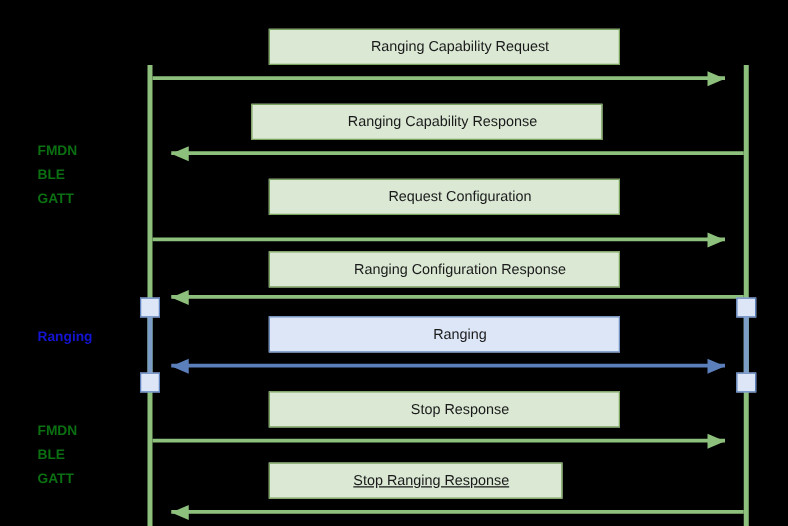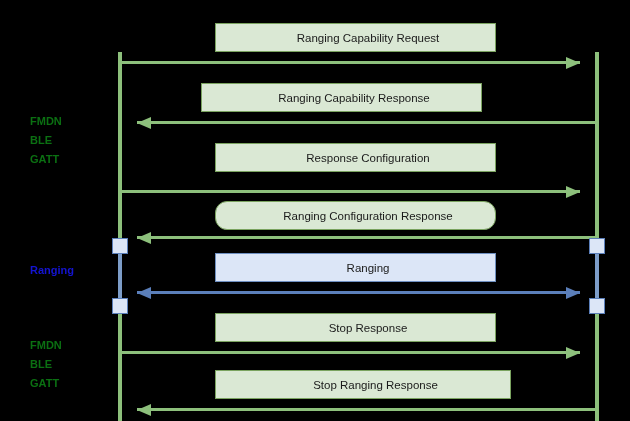--- a/index.html
+++ b/index.html
@@ -111,41 +111,41 @@
 GATT</div>
 
   <div class="msg-box green" id="mb-0" style="left: 215px; top: 23px; width: 281px;">Ranging Capability Request</div>
   <div class="arrow-line green" id="al-0" style="left: 122px; width: 458px; top: 61px;"></div>
   <div class="arrow-head green right" id="ah-0-r" style="left: 566px; top: 57px;"></div>
 
   <div class="msg-box green" id="mb-1" style="left: 201px; top: 83px; width: 281px;">Ranging Capability Response</div>
   <div class="arrow-line green" id="al-1" style="left: 137px; width: 458px; top: 121px;"></div>
   <div class="arrow-head green left" id="ah-1-l" style="left: 137px; top: 117px;"></div>
 
-  <div class="msg-box green" id="mb-2" style="left: 215px; top: 143px; width: 281px;">Response Configuration</div>
+  <div class="msg-box green" id="mb-2" style="left: 215px; top: 143px; width: 281px;">Request Configuration</div>
   <div class="arrow-line green" id="al-2" style="left: 122px; width: 458px; top: 190px;"></div>
   <div class="arrow-head green right" id="ah-2-r" style="left: 566px; top: 186px;"></div>
 
-  <div class="msg-box green" id="mb-3" style="left: 215px; top: 201px; width: 281px; border-radius: 12px;">Ranging Configuration Response</div>
+  <div class="msg-box green" id="mb-3" style="left: 215px; top: 201px; width: 281px;">Ranging Configuration Response</div>
   <div class="arrow-line green" id="al-3" style="left: 137px; width: 458px; top: 236px;"></div>
   <div class="arrow-head green left" id="ah-3-l" style="left: 137px; top: 232px;"></div>
 
   <div class="activation-bar" id="ab-0" style="left: 118px; top: 246px; height: 60px;"></div>
   <div class="activation-node" id="an-0-t" style="left: 112px; top: 238px;"></div>
   <div class="activation-node" id="an-0-b" style="left: 112px; top: 298px;"></div>
   <div class="activation-bar" id="ab-1" style="left: 595px; top: 246px; height: 60px;"></div>
   <div class="activation-node" id="an-1-t" style="left: 589px; top: 238px;"></div>
   <div class="activation-node" id="an-1-b" style="left: 589px; top: 298px;"></div>
 
   <div class="msg-box blue" id="mb-4" style="left: 215px; top: 253px; width: 281px;">Ranging</div>
   <div class="arrow-line blue" id="al-4" style="left: 137px; width: 443px; top: 291px;"></div>
   <div class="arrow-head blue left" id="ah-4-l" style="left: 137px; top: 287px;"></div>
   <div class="arrow-head blue right" id="ah-4-r" style="left: 566px; top: 287px;"></div>
 
   <div class="msg-box green" id="mb-5" style="left: 215px; top: 313px; width: 281px;">Stop Response</div>
   <div class="arrow-line green" id="al-5" style="left: 122px; width: 458px; top: 351px;"></div>
   <div class="arrow-head green right" id="ah-5-r" style="left: 566px; top: 347px;"></div>
 
-  <div class="msg-box green" id="mb-6" style="left: 215px; top: 370px; width: 296px;">Stop Ranging Response</div>
+  <div class="msg-box green" id="mb-6" style="left: 215px; top: 370px; width: 235px; text-decoration: underline;">Stop Ranging Response</div>
   <div class="arrow-line green" id="al-6" style="left: 137px; width: 458px; top: 408px;"></div>
   <div class="arrow-head green left" id="ah-6-l" style="left: 137px; top: 404px;"></div>
 
 </div>
 
 </body></html>

